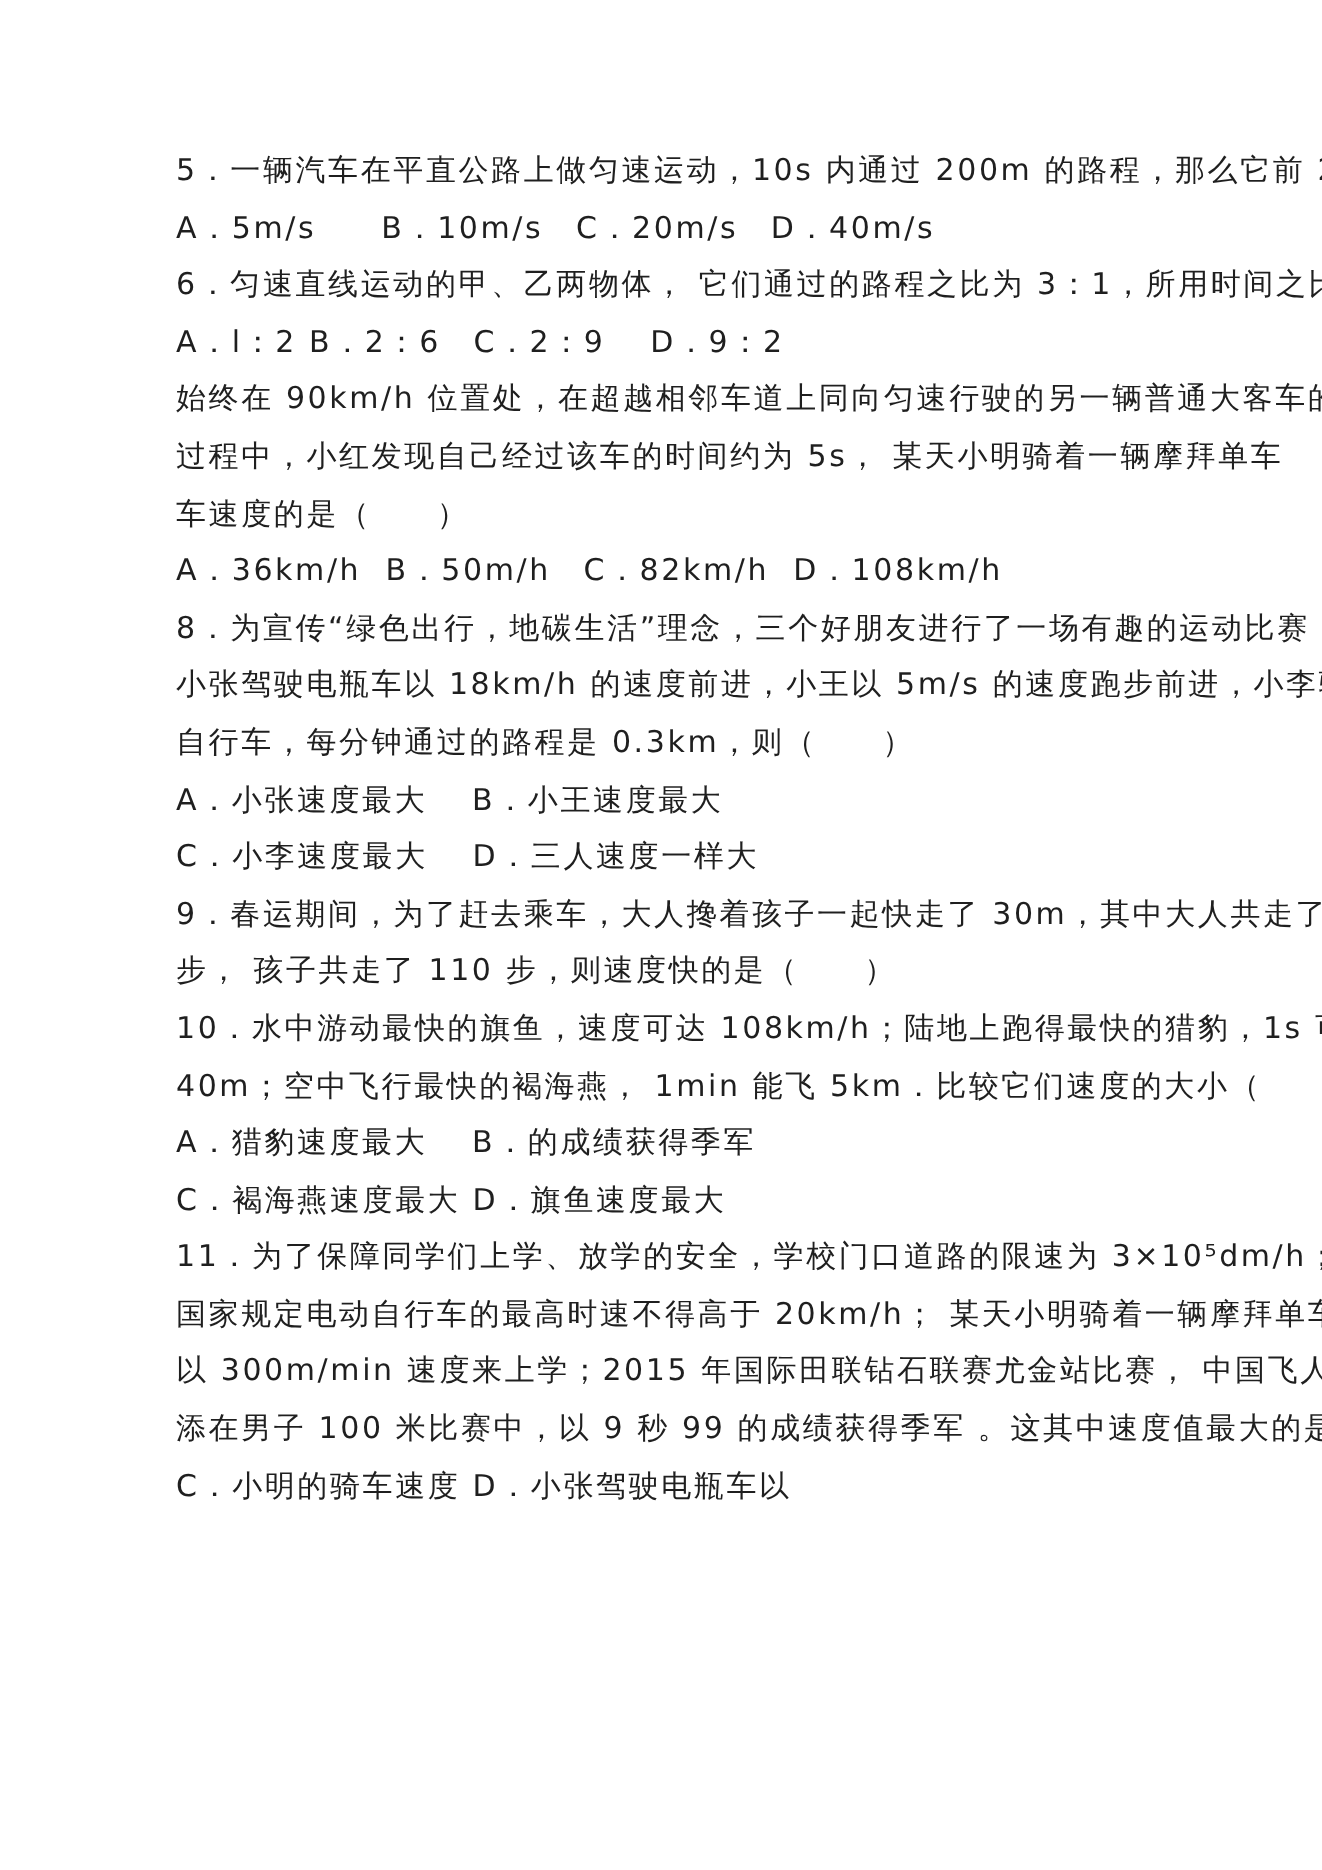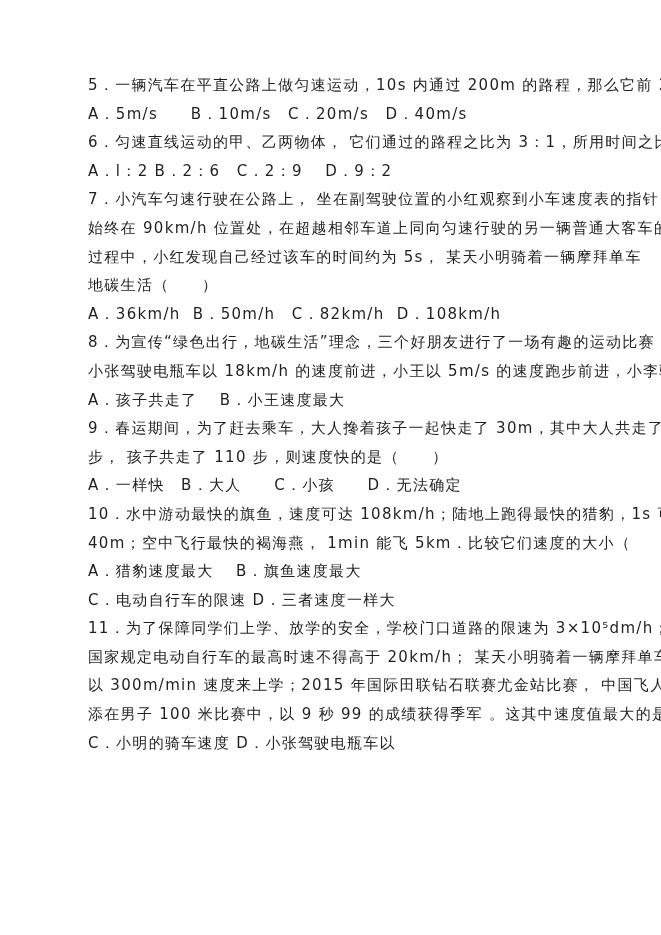--- a/index.html
+++ b/index.html
@@ -40,44 +40,44 @@
     <div class="line">5．一辆汽车在平直公路上做匀速运动，10s 内通过 200m 的路程，那么它前 2s</div>
     <div class="line">A．5m/s　　B．10m/s　C．20m/s　D．40m/s</div>
   </div>
 
   <div class="question">
     <div class="line">6．匀速直线运动的甲、乙两物体， 它们通过的路程之比为 3：1，所用时间之比</div>
     <div class="line">A．l：2 B．2：6　C．2：9　 D．9：2</div>
   </div>
 
   <div class="question">
-    <div class="line">7．小汽车匀速行驶在公路上， 坐在副驾驶位置的小红观察到小车速度表的指针</div>
     <div class="line">始终在 90km/h 位置处，在超越相邻车道上同向匀速行驶的另一辆普通大客车的</div>
     <div class="line">过程中，小红发现自己经过该车的时间约为 5s， 某天小明骑着一辆摩拜单车</div>
-    <div class="line">地碳生活（　　）</div>
+    <div class="line">车速度的是（　　）</div>
     <div class="line">A．36km/h  B．50m/h　C．82km/h  D．108km/h</div>
   </div>
 
   <div class="question">
     <div class="line">8．为宣传“绿色出行，地碳生活”理念，三个好朋友进行了一场有趣的运动比赛 。</div>
     <div class="line">小张驾驶电瓶车以 18km/h 的速度前进，小王以 5m/s 的速度跑步前进，小李骑</div>
-    <div class="line">A．孩子共走了　 B．小王速度最大</div>
+    <div class="line">自行车，每分钟通过的路程是 0.3km，则（　　）</div>
+    <div class="line">A．小张速度最大　 B．小王速度最大</div>
+    <div class="line">C．小李速度最大　 D．三人速度一样大</div>
   </div>
 
   <div class="question">
     <div class="line">9．春运期间，为了赶去乘车，大人搀着孩子一起快走了 30m，其中大人共走了 50</div>
     <div class="line">步， 孩子共走了 110 步，则速度快的是（　　）</div>
-    <div class="line">A．一样快　B．大人　　C．小孩　　D．无法确定</div>
   </div>
 
   <div class="question">
     <div class="line">10．水中游动最快的旗鱼，速度可达 108km/h；陆地上跑得最快的猎豹，1s 可跑</div>
     <div class="line">40m；空中飞行最快的褐海燕， 1min 能飞 5km．比较它们速度的大小（　　）</div>
-    <div class="line">A．猎豹速度最大　 B．旗鱼速度最大</div>
-    <div class="line">C．电动自行车的限速 D．三者速度一样大</div>
+    <div class="line">A．猎豹速度最大　 B．的成绩获得季军</div>
+    <div class="line">C．褐海燕速度最大 D．旗鱼速度最大</div>
   </div>
 
   <div class="question">
     <div class="line">11．为了保障同学们上学、放学的安全，学校门口道路的限速为 3×10⁵dm/h；</div>
     <div class="line">国家规定电动自行车的最高时速不得高于 20km/h； 某天小明骑着一辆摩拜单车</div>
     <div class="line">以 300m/min 速度来上学；2015 年国际田联钻石联赛尤金站比赛， 中国飞人苏炳</div>
     <div class="line">添在男子 100 米比赛中，以 9 秒 99 的成绩获得季军 。这其中速度值最大的是（　　）</div>
     <div class="line">C．小明的骑车速度 D．小张驾驶电瓶车以</div>
   </div>
 

